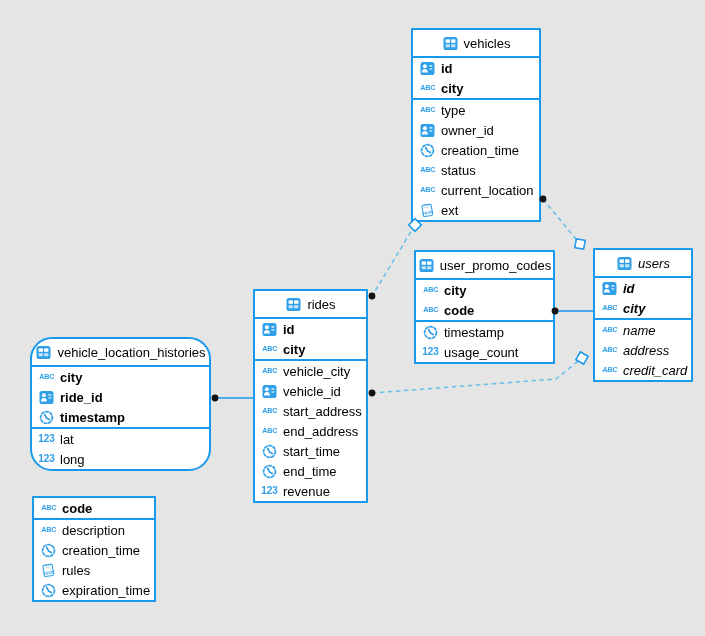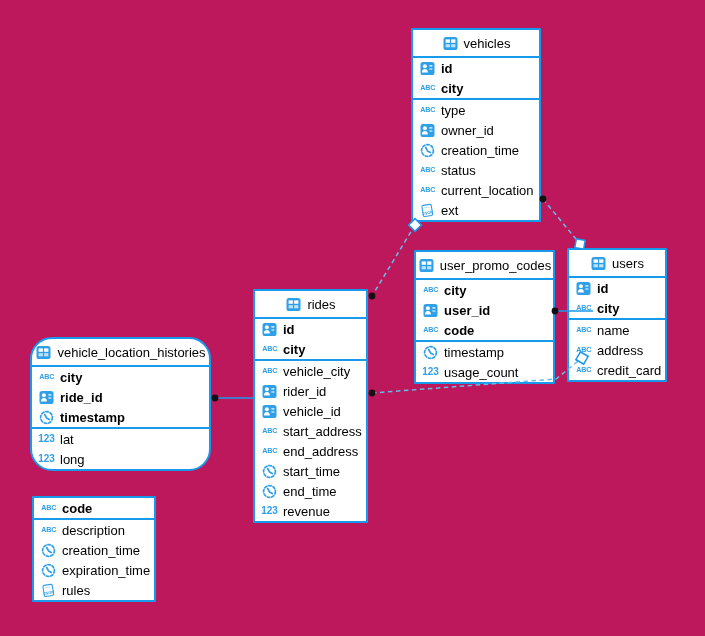--- a/index.html
+++ b/index.html
@@ -1,17 +1,17 @@
 <!DOCTYPE html>
 <html><head>
 <meta charset="utf-8">
 <style>
   html,body{margin:0;padding:0;background:#ffffff;}
   #canvas{
-    position:relative;width:705px;height:636px;background:#be185d;overflow:hidden;
+    position:relative;width:705px;height:636px;background:#e5e5e5;overflow:hidden;
     font-family:"Liberation Sans","DejaVu Sans",sans-serif;
   }
   .table{
     position:absolute;background:#ffffff;border:2px solid #1799ec;border-radius:1px;
     font-size:13px;color:#000;z-index:1;box-sizing:border-box;
   }
   .t-header{
     height:26px;border-bottom:2px solid #1799ec;display:flex;align-items:center;
     justify-content:center;gap:5px;font-weight:500;white-space:nowrap;
   }
@@ -139,32 +139,20 @@
       </div>
       <div class="t-sec keys">
         <div class="t-row">
           <span class="icon">
             <span class="type-glyph">ABC</span>
           </span>
           <span class="f-name">city</span>
         </div>
         <div class="t-row">
           <span class="icon">
-            <svg width="15" height="15" viewBox="0 0 15 15">
-              <rect x="0.5" y="1" width="14" height="13" rx="2.6" fill="#2f9fe8"></rect>
-              <circle cx="4.9" cy="5.3" r="2" fill="#ffffff"></circle>
-              <path d="M1.9 11.6 Q1.9 8.1 4.9 8.1 Q7.9 8.1 7.9 11.6 Z" fill="#ffffff"></path>
-              <rect x="9.1" y="4.1" width="3.5" height="1.6" rx="0.8" fill="#bfe3f8"></rect>
-              <rect x="9.1" y="7.2" width="3.5" height="1.6" rx="0.8" fill="#bfe3f8"></rect>
-            </svg>
-          </span>
-          <span class="f-name">user_id</span>
-        </div>
-        <div class="t-row">
-          <span class="icon">
             <span class="type-glyph">ABC</span>
           </span>
           <span class="f-name">code</span>
         </div>
       </div>
       <div class="t-sec cols">
         <div class="t-row">
           <span class="icon">
             <svg width="15" height="15" viewBox="0 0 15 15">
               <circle cx="7.5" cy="7.5" r="5.9" fill="none" stroke="#2f9fe8" stroke-width="1.7" stroke-dasharray="2.5 1.9" stroke-linecap="round"></circle>
@@ -174,21 +162,21 @@
           <span class="f-name">timestamp</span>
         </div>
         <div class="t-row">
           <span class="icon">
             <span class="num-glyph">123</span>
           </span>
           <span class="f-name">usage_count</span>
         </div>
       </div>
     </div>
-    <div class="table" style="left: 567px; top: 248px; width: 100px;">
+    <div class="table" style="left: 593px; top: 248px; width: 100px; font-style: italic;">
       <div class="t-header">
         <span class="icon">
           <svg width="15" height="15" viewBox="0 0 15 15">
             <rect x="0.5" y="1" width="14" height="13" rx="2.6" fill="#2f9fe8"></rect>
             <rect x="2.6" y="3.4" width="4.3" height="3.4" fill="#ffffff"></rect>
             <rect x="8.1" y="3.4" width="4.3" height="3.4" fill="#ffffff"></rect>
             <rect x="2.6" y="8.2" width="4.3" height="3.1" fill="#bfe3f8"></rect>
             <rect x="8.1" y="8.2" width="4.3" height="3.1" fill="#bfe3f8"></rect>
           </svg>
         </span>
@@ -278,32 +266,20 @@
         <div class="t-row">
           <span class="icon">
             <svg width="15" height="15" viewBox="0 0 15 15">
               <rect x="0.5" y="1" width="14" height="13" rx="2.6" fill="#2f9fe8"></rect>
               <circle cx="4.9" cy="5.3" r="2" fill="#ffffff"></circle>
               <path d="M1.9 11.6 Q1.9 8.1 4.9 8.1 Q7.9 8.1 7.9 11.6 Z" fill="#ffffff"></path>
               <rect x="9.1" y="4.1" width="3.5" height="1.6" rx="0.8" fill="#bfe3f8"></rect>
               <rect x="9.1" y="7.2" width="3.5" height="1.6" rx="0.8" fill="#bfe3f8"></rect>
             </svg>
           </span>
-          <span class="f-name">rider_id</span>
-        </div>
-        <div class="t-row">
-          <span class="icon">
-            <svg width="15" height="15" viewBox="0 0 15 15">
-              <rect x="0.5" y="1" width="14" height="13" rx="2.6" fill="#2f9fe8"></rect>
-              <circle cx="4.9" cy="5.3" r="2" fill="#ffffff"></circle>
-              <path d="M1.9 11.6 Q1.9 8.1 4.9 8.1 Q7.9 8.1 7.9 11.6 Z" fill="#ffffff"></path>
-              <rect x="9.1" y="4.1" width="3.5" height="1.6" rx="0.8" fill="#bfe3f8"></rect>
-              <rect x="9.1" y="7.2" width="3.5" height="1.6" rx="0.8" fill="#bfe3f8"></rect>
-            </svg>
-          </span>
           <span class="f-name">vehicle_id</span>
         </div>
         <div class="t-row">
           <span class="icon">
             <span class="type-glyph">ABC</span>
           </span>
           <span class="f-name">start_address</span>
         </div>
         <div class="t-row">
           <span class="icon">
@@ -415,37 +391,37 @@
             <svg width="15" height="15" viewBox="0 0 15 15">
               <circle cx="7.5" cy="7.5" r="5.9" fill="none" stroke="#2f9fe8" stroke-width="1.7" stroke-dasharray="2.5 1.9" stroke-linecap="round"></circle>
               <path d="M7.5 7.9 L5.7 4.5 M7.5 7.9 L10.3 9.5" stroke="#2f9fe8" stroke-width="1.7" stroke-linecap="round" fill="none"></path>
             </svg>
           </span>
           <span class="f-name">creation_time</span>
         </div>
         <div class="t-row">
           <span class="icon">
             <svg width="15" height="15" viewBox="0 0 15 15">
-              <circle cx="7.5" cy="7.5" r="5.9" fill="none" stroke="#2f9fe8" stroke-width="1.7" stroke-dasharray="2.5 1.9" stroke-linecap="round"></circle>
-              <path d="M7.5 7.9 L5.7 4.5 M7.5 7.9 L10.3 9.5" stroke="#2f9fe8" stroke-width="1.7" stroke-linecap="round" fill="none"></path>
-            </svg>
-          </span>
-          <span class="f-name">expiration_time</span>
-        </div>
-        <div class="t-row">
-          <span class="icon">
-            <svg width="15" height="15" viewBox="0 0 15 15">
               <g transform="rotate(-9 7.5 7.5)">
                 <rect x="2.6" y="1.8" width="9.4" height="11.2" rx="1.4" fill="#ffffff" stroke="#2f9fe8" stroke-width="1.1"></rect>
                 <path d="M4.5 4.3 h5.5" stroke="#bfe3f8" stroke-width="1.1"></path>
                 <text x="7.4" y="11.2" font-size="4.1" font-weight="700" text-anchor="middle" fill="#2f9fe8" font-family="Liberation Sans, sans-serif">JSON</text>
               </g>
             </svg>
           </span>
           <span class="f-name">rules</span>
+        </div>
+        <div class="t-row">
+          <span class="icon">
+            <svg width="15" height="15" viewBox="0 0 15 15">
+              <circle cx="7.5" cy="7.5" r="5.9" fill="none" stroke="#2f9fe8" stroke-width="1.7" stroke-dasharray="2.5 1.9" stroke-linecap="round"></circle>
+              <path d="M7.5 7.9 L5.7 4.5 M7.5 7.9 L10.3 9.5" stroke="#2f9fe8" stroke-width="1.7" stroke-linecap="round" fill="none"></path>
+            </svg>
+          </span>
+          <span class="f-name">expiration_time</span>
         </div>
       </div>
     </div>
     <svg id="rel-layer" width="705" height="636">
       <polyline points="543,199 580,244" fill="none" stroke-width="1.5" stroke="#66bde9" stroke-dasharray="4.5 3.5"></polyline>
       <circle cx="543" cy="199" r="3.4" fill="#111111"></circle>
       <rect x="575.5" y="239.5" width="9" height="9" fill="#ffffff" stroke="#1799ec" stroke-width="1.5" transform="rotate(10 580 244)"></rect>
       <polyline points="415,225 372,296" fill="none" stroke-width="1.5" stroke="#66bde9" stroke-dasharray="4.5 3.5"></polyline>
       <rect x="410.5" y="220.5" width="9" height="9" fill="#ffffff" stroke="#1799ec" stroke-width="1.5" transform="rotate(45 415 225)"></rect>
       <circle cx="372" cy="296" r="3.4" fill="#111111"></circle>

